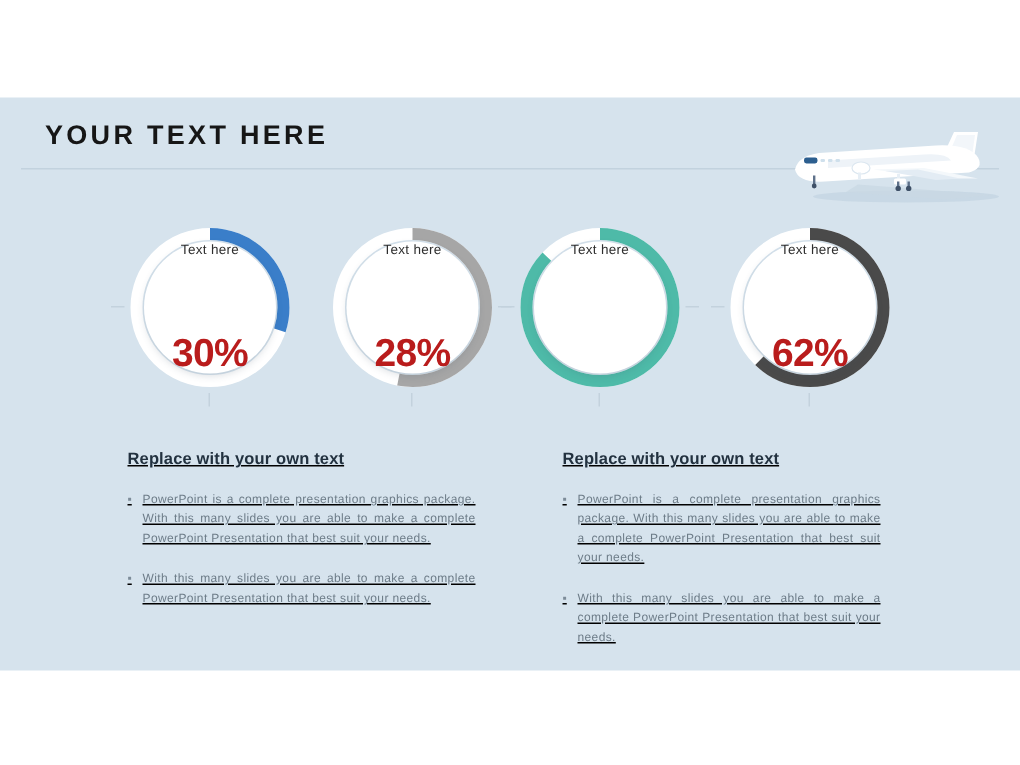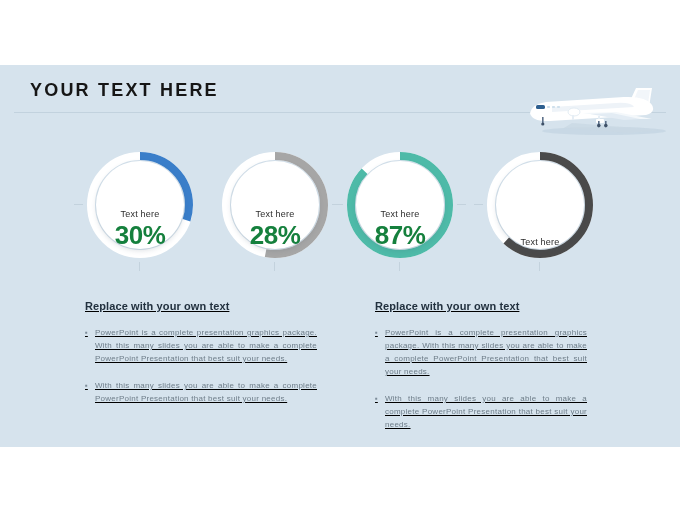--- a/index.html
+++ b/index.html
@@ -85,33 +85,33 @@
     left: 11px;
     top: 11px;
     width: 88px;
     height: 88px;
     border-radius: 50%;
     background: #ffffff;
     box-shadow: 0 2px 5px rgba(60,80,100,0.16);
     display: flex;
     flex-direction: column;
     align-items: center;
-    justify-content: flex-end;
+    justify-content: space-between;
   }
   .donut-label {
     font-size: 9px;
     color: #2d2d2d;
     line-height: 11px;
     margin-bottom: 1px;
     letter-spacing: 0.2px;
   }
   .donut-value {
     font-size: 26px;
     font-weight: bold;
-    color: #15803d;
+    color: #b91c1c;
     line-height: 28px;
     letter-spacing: -0.5px;
   }
   .tick {
     position: absolute;
     background: #c3d2dd;
   }
   .tick-l { left: -11px; top: 54px; width: 9px; height: 1px; }
   .tick-r { left: 112px; top: 54px; width: 9px; height: 1px; }
   .tick-b { left: 54px; top: 112px; width: 1px; height: 9px; }
@@ -217,33 +217,33 @@
       <div class="donut" id="g2" style="left:345px;">
         <svg class="donut-svg" viewBox="0 0 110 110" xmlns="http://www.w3.org/2000/svg">
           <circle cx="55" cy="55" r="49" fill="none" stroke="#ffffff" stroke-width="8"></circle>
           <circle class="arc" id="a2" cx="55" cy="55" r="49" fill="none" stroke-width="8" stroke-linecap="butt" transform="rotate(-90 55 55)" stroke="#4ebaa8" stroke-dasharray="267.8521896450657 40.02389040673398"></circle>
         </svg>
         <div class="tick tick-l"></div>
         <div class="tick tick-r"></div>
         <div class="tick tick-b"></div>
         <div class="donut-center">
           <div class="donut-label">Text here</div>
-          <div class="donut-value">87%</div>
         </div>
       </div>
 
       <div class="donut" id="g3" style="left:485px;">
         <svg class="donut-svg" viewBox="0 0 110 110" xmlns="http://www.w3.org/2000/svg">
           <circle cx="55" cy="55" r="49" fill="none" stroke="#ffffff" stroke-width="8"></circle>
           <circle class="arc" id="a3" cx="55" cy="55" r="49" fill="none" stroke-width="8" stroke-linecap="butt" transform="rotate(-90 55 55)" stroke="#4a4a4a" stroke-dasharray="190.88316963211582 116.99291041968388"></circle>
         </svg>
         <div class="tick tick-l"></div>
         <div class="tick tick-b"></div>
         <div class="donut-center">
           <div class="donut-label">Text here</div>
+          <div class="donut-value">62%</div>
         </div>
       </div>
 
     </div>
 
     <div class="col" style="left:85px; width:232px;">
       <div class="col-head">Replace with your own text</div>
       <div class="bullet-row">
         <div class="bullet-dot">▪</div>
         <div class="bullet-text">PowerPoint is a complete presentation graphics package. With this many slides you are able to make a complete PowerPoint Presentation that best suit your needs.</div>

